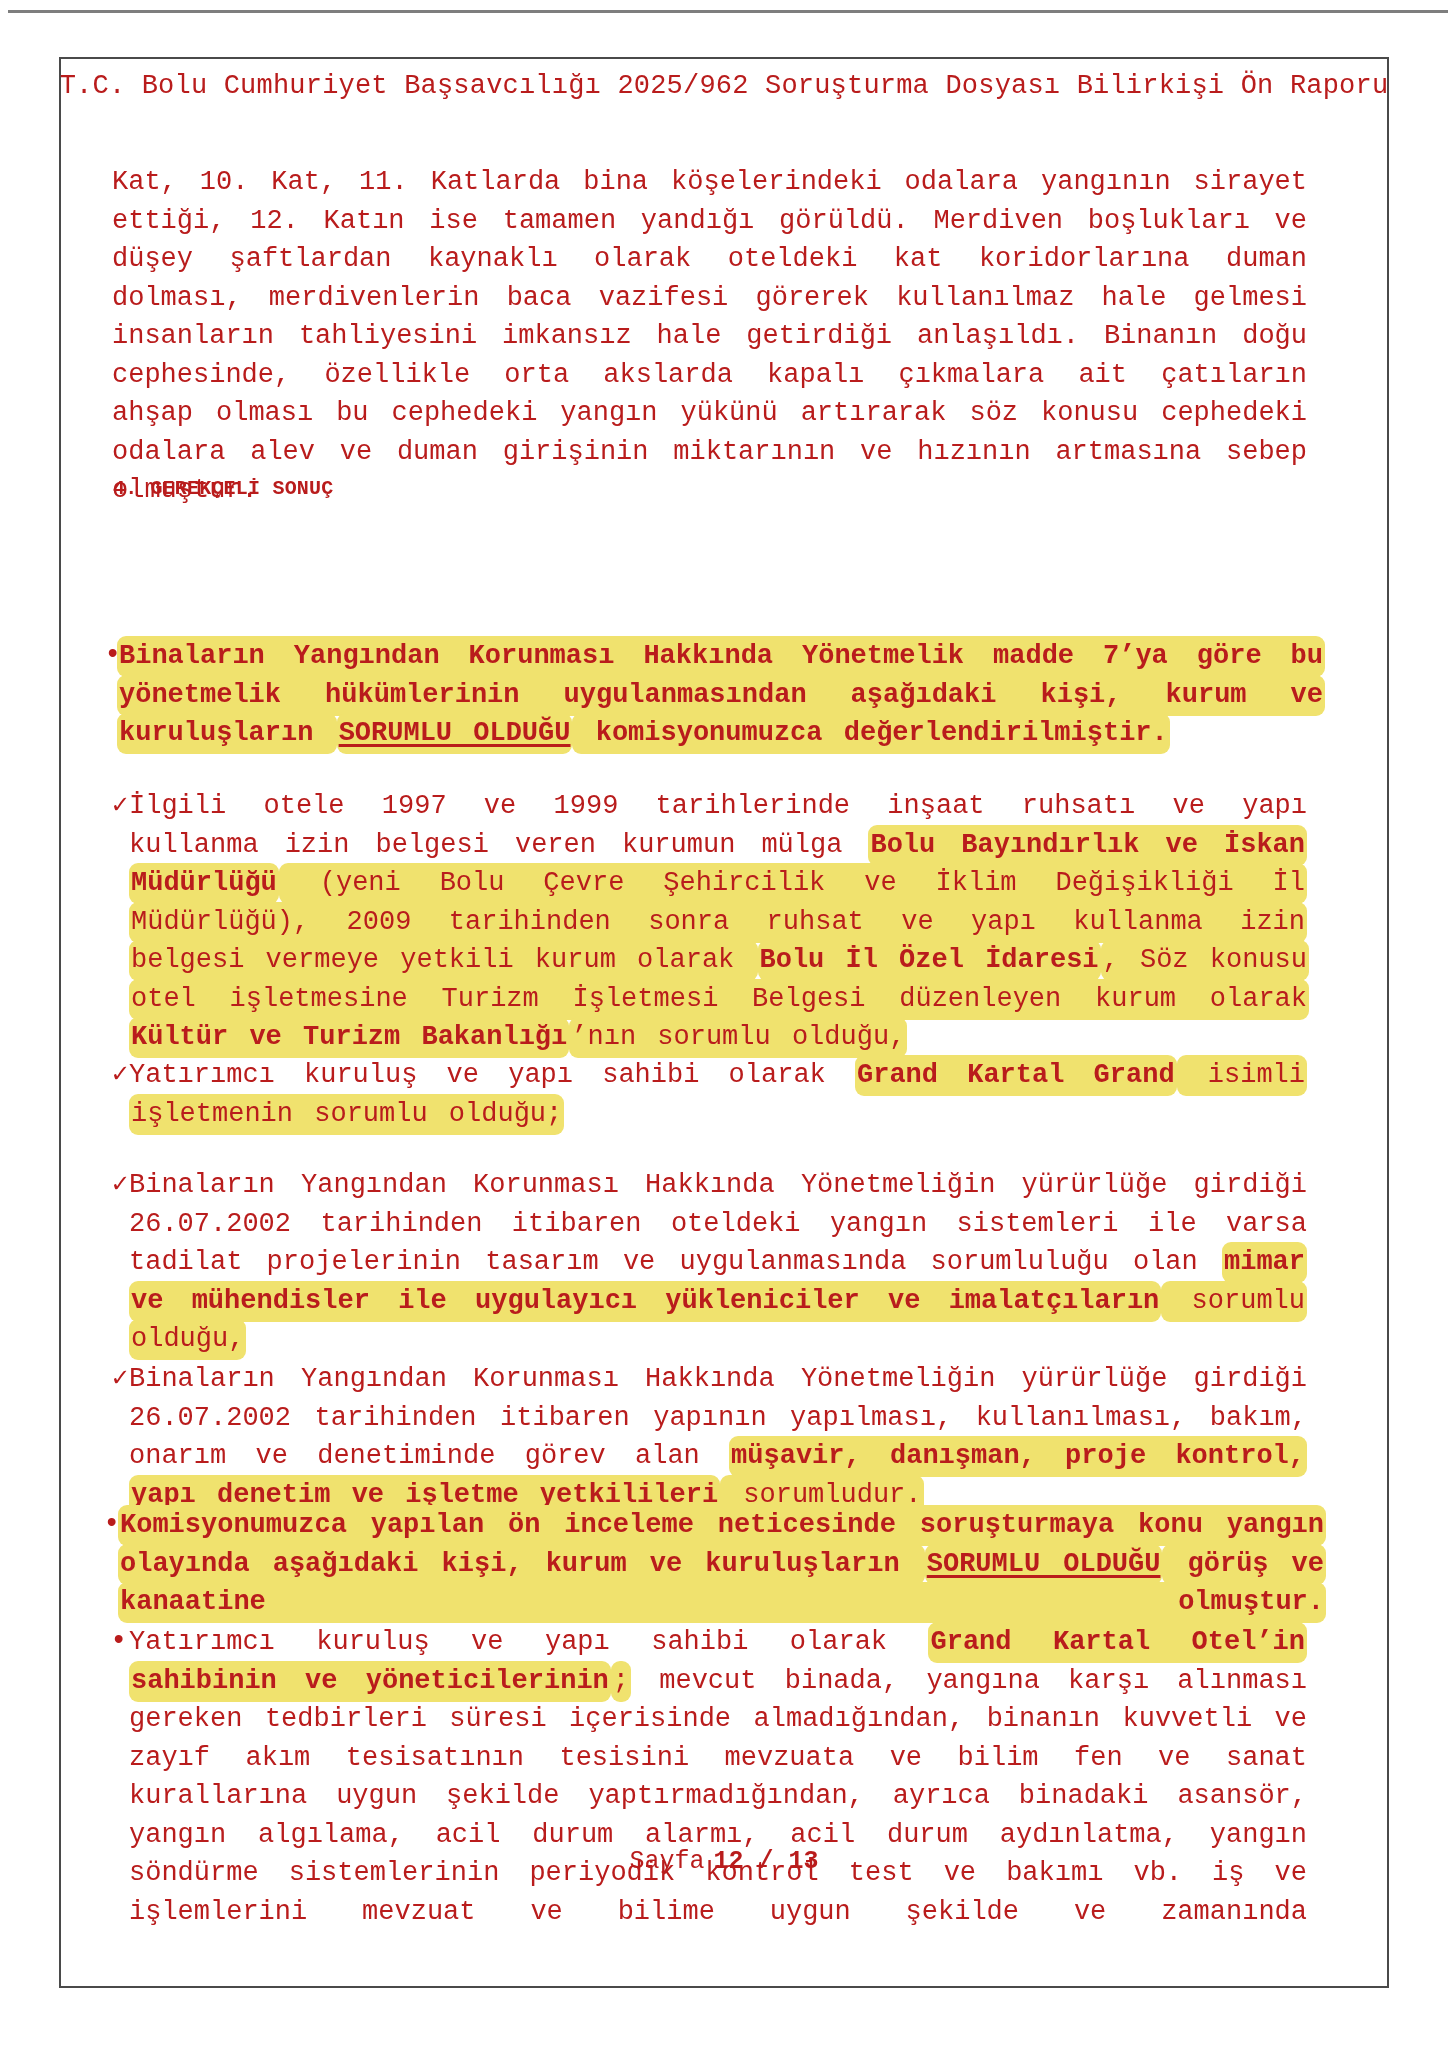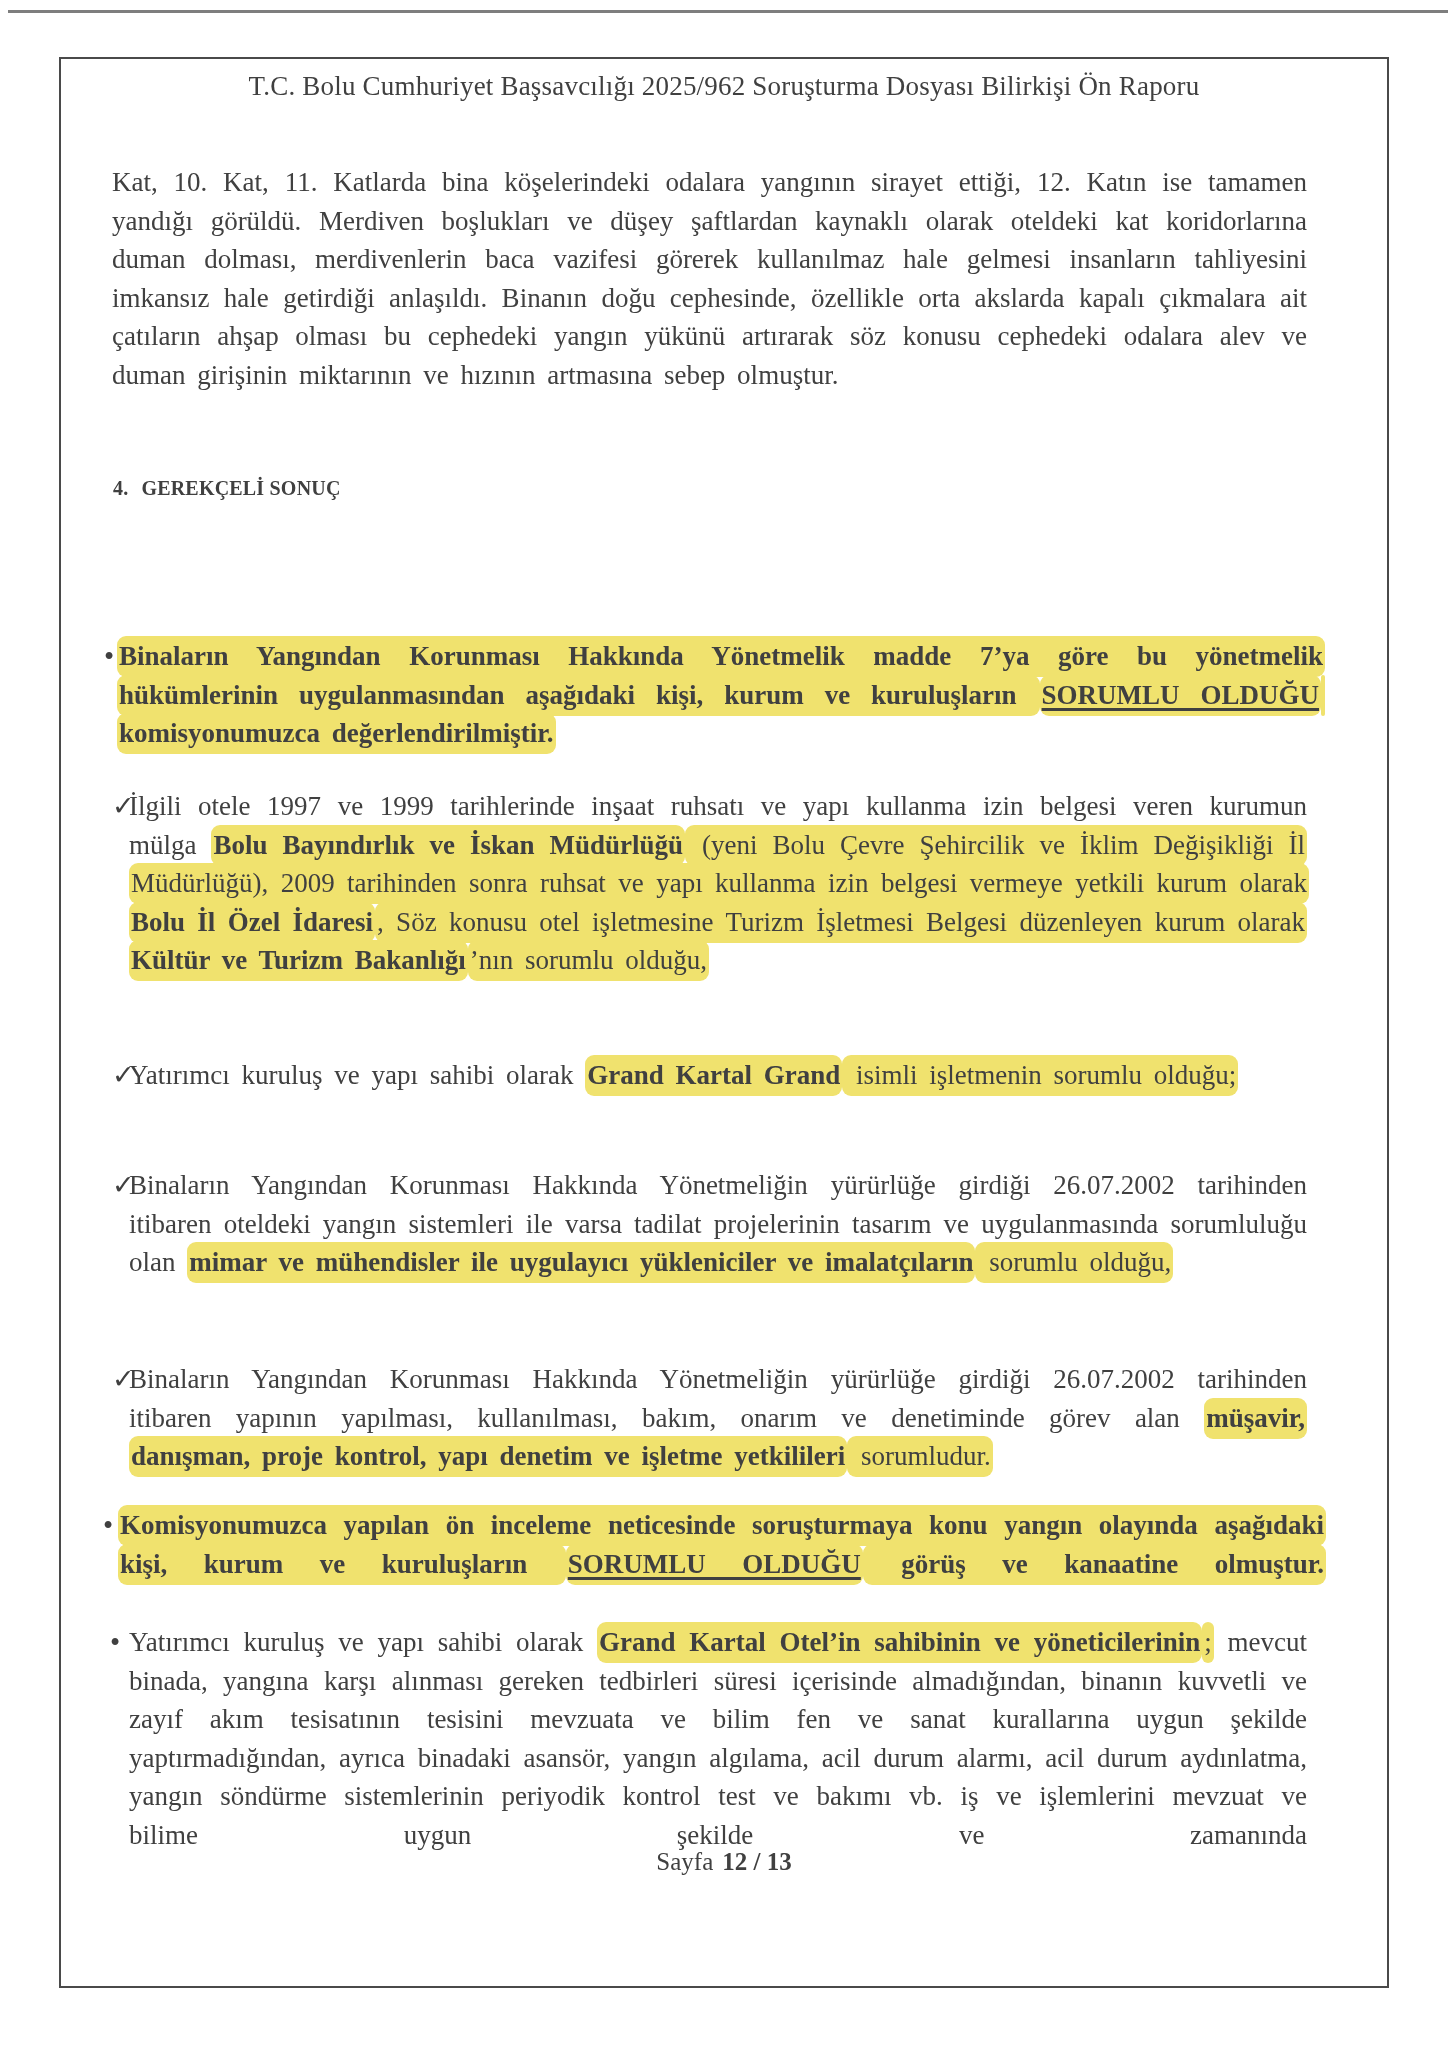--- a/index.html
+++ b/index.html
@@ -1,21 +1,21 @@
 <!DOCTYPE html>
 <html style="--hl: #f0e26e;"><head>
 <meta charset="utf-8">
 <style>
   html,body{margin:0;padding:0;background:#fff;}
   .page{
     position:relative;
     width:1448px;height:2048px;
     background:#ffffff;
-    font-family:Liberation Serif, serif;
-    color:#404040;
+    font-family:Liberation Mono, monospace;
+    color:#b91c1c;
     overflow:hidden;
   }
   .scan-line{
     position:absolute;top:10px;left:8px;width:1440px;height:3px;
     background:#7e7e7e;
   }
   .frame{
     position:absolute;left:59px;top:57px;width:1330px;height:1931px;
     border:2px solid #4a4a4a;box-sizing:border-box;
     background:transparent;

